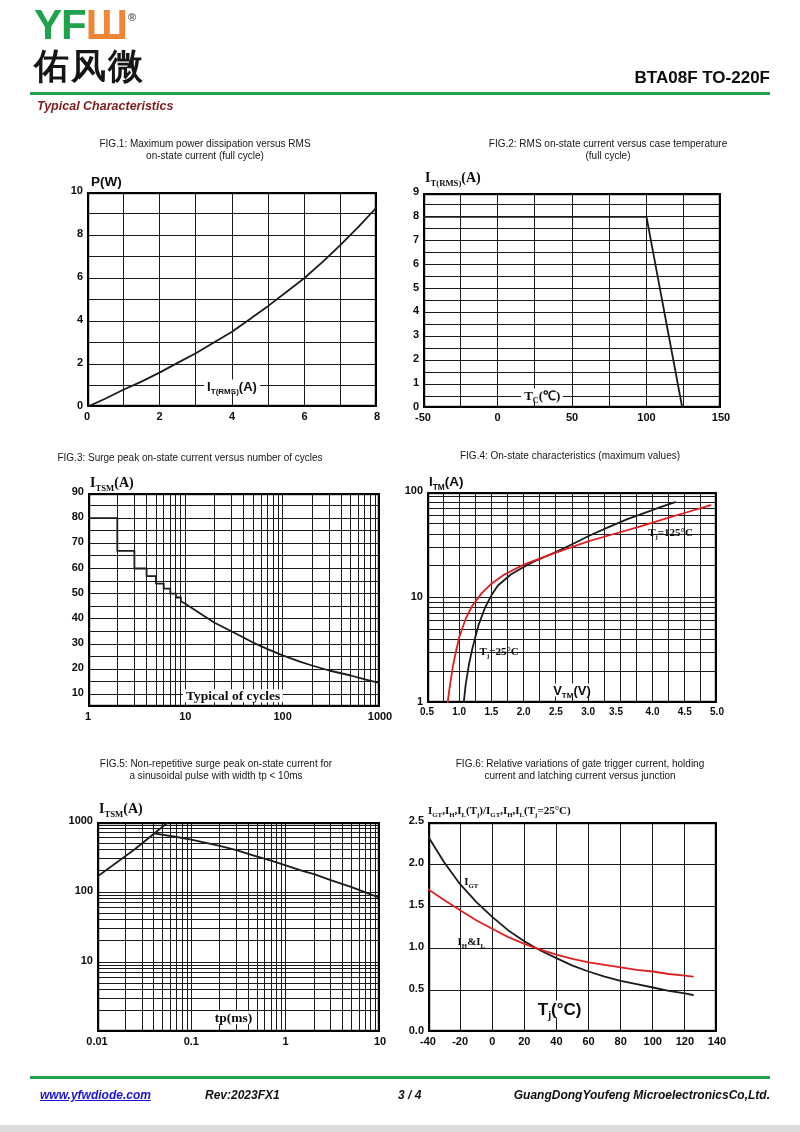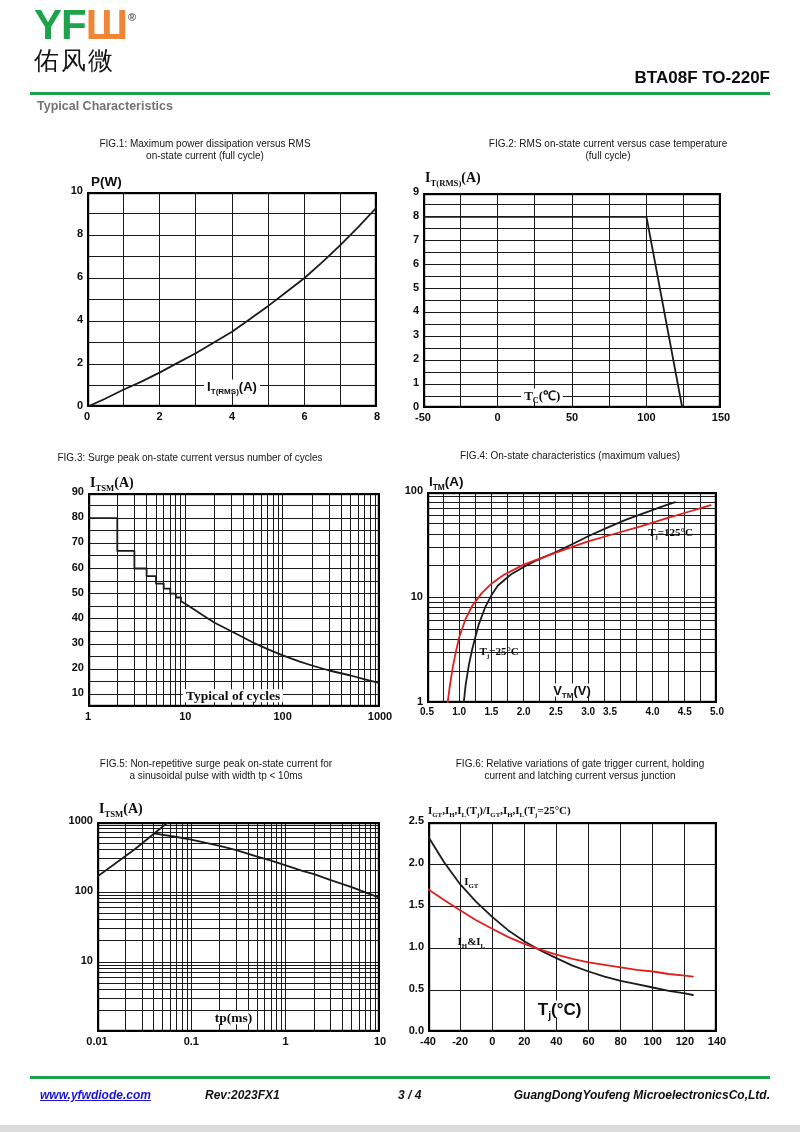--- a/index.html
+++ b/index.html
@@ -3,21 +3,21 @@
 <meta charset="utf-8">
 <style>
   html,body{margin:0;padding:0;background:#fff;}
   .page{position:relative;width:800px;height:1132px;background:#ffffff;overflow:hidden;
         font-family:"Liberation Sans",sans-serif;color:#111;}
   
   .logo{position:absolute;left:34px;top:4px;line-height:1;}
   .logo-yf{font-weight:bold;font-size:42px;letter-spacing:-1px;color:#1ea24b;}
   .logo-w{font-weight:bold;font-size:42px;color:#ef8535;}
   .logo-reg{font-size:11px;font-weight:bold;color:#555;vertical-align:18px;}
-  .logo-cn{font-weight:normal;font-size:25px;color:#151515;margin-top:2px;letter-spacing:2px;}
+  .logo-cn{font-weight:bold;font-size:35px;color:#151515;margin-top:2px;letter-spacing:2px;}
   .product{position:absolute;right:30px;top:68px;font-weight:bold;font-size:17px;color:#0d0d0d;}
   .rule{position:absolute;left:30px;right:30px;height:3px;}
   .rule.top{top:92px;}
   .rule.bottom{top:1076px;}
   .section-title{position:absolute;left:37px;top:99px;font-weight:bold;font-size:12.5px;}
   
   .fig{position:absolute;}
   .caption{position:absolute;top:2px;transform:translateX(-50%);text-align:center;
            font-size:10px;line-height:1.2;color:#161616;white-space:nowrap;}
   .ytitle{position:absolute;white-space:nowrap;color:#0d0d0d;}
@@ -50,21 +50,21 @@
 
 <div class="page">
 
   <div class="logo">
     <span class="logo-yf" style="color: rgb(30, 162, 75);">YF</span><span class="logo-w" style="color: rgb(239, 133, 53);">Ш</span><span class="logo-reg">®</span>
     <div class="logo-cn">佑风微</div>
   </div>
 
   <div class="product">BTA08F TO-220F</div>
   <div class="rule top" style="background: rgb(30, 162, 75);"></div>
-  <div class="section-title" style="color: #737373;">Typical Characteristics</div>
+  <div class="section-title" style="color: #7f1d1d; font-style: italic;">Typical Characteristics</div>
 
   <div class="fig" style="left: 40px; top: 136px; width: 350px; height: 300px;">
       <div class="caption" style="left: 165px;">
         <div class="cap-line">FIG.1: Maximum power dissipation versus RMS</div>
         <div class="cap-line">on-state current (full cycle)</div>
       </div>
       <div class="ytitle t-sans" style="left: 51px; top: 38px;"><span>P(W)</span></div>
       <div class="plot" style="left: 47px; top: 56px; width: 290px; height: 215px;">
         <svg width="290" height="215" viewBox="0 0 290 215">
           <line x1="0.0" y1="0" x2="0.0" y2="215" stroke="#1a1a1a" stroke-width="1" shape-rendering="crispEdges"></line>
@@ -281,21 +281,21 @@
           <rect x="1" y="1" width="288" height="209" fill="none" stroke="#000" stroke-width="2.4"></rect>
           <polyline points="36.7,211.0 38.7,192.4 41.9,172.8 45.1,157.7 48.3,145.2 51.6,132.9 58.0,115.7 64.4,103.3 70.9,93.5 83.8,82.6 96.7,74.9 109.6,68.3 128.9,60.0 148.2,50.8 161.1,44.3 180.4,35.6 199.8,27.4 219.1,20.4 232.0,15.7 248.1,10.2" fill="none" stroke="#1b1b1b" stroke-width="1.8" stroke-linejoin="round" stroke-linecap="round"></polyline>
           <polyline points="20.6,211.0 22.6,195.6 25.8,174.9 29.0,159.2 32.2,145.2 38.7,126.7 45.1,114.0 54.8,101.1 64.4,91.7 77.3,82.6 96.7,72.6 116.0,65.4 135.3,58.3 161.1,49.4 186.9,42.0 212.7,34.6 238.4,26.6 264.2,19.0 283.6,13.2" fill="none" stroke="#e01f1f" stroke-width="1.8" stroke-linejoin="round" stroke-linecap="round"></polyline>
         </svg>
         <div class="xtick sm" style="left: 0px; top: 214px;">0.5</div>
         <div class="xtick sm" style="left: 32.2222px; top: 214px;">1.0</div>
         <div class="xtick sm" style="left: 64.4444px; top: 214px;">1.5</div>
         <div class="xtick sm" style="left: 96.6667px; top: 214px;">2.0</div>
         <div class="xtick sm" style="left: 128.889px; top: 214px;">2.5</div>
         <div class="xtick sm" style="left: 161.111px; top: 214px;">3.0</div>
-        <div class="xtick sm" style="left: 183px; top: 214px;">3.5</div>
+        <div class="xtick sm" style="left: 189px; top: 214px;">3.5</div>
         <div class="xtick sm" style="left: 225.556px; top: 214px;">4.0</div>
         <div class="xtick sm" style="left: 257.778px; top: 214px;">4.5</div>
         <div class="xtick sm" style="left: 290px; top: 214px;">5.0</div>
         <div class="ytick" style="left: -48px; top: 203px;">1</div>
         <div class="ytick" style="left: -48px; top: 97.5px;">10</div>
         <div class="ytick" style="left: -48px; top: -8px;">100</div>
         <div class="plot-label lbl-sans lbl-bg" style="left: 145px; top: 198.279px; text-align: right;"><span>V</span><sub>TM</sub><span>(V)</span></div>
         <div class="plot-label lbl-serif-sm" style="left: 243.6px; top: 39.7472px;"><span>T</span><sub>j</sub><span>=125°C</span></div>
         <div class="plot-label lbl-serif-sm" style="left: 72.1778px; top: 159.161px;"><span>T</span><sub>j</sub><span>=25°C</span></div>
       </div>

